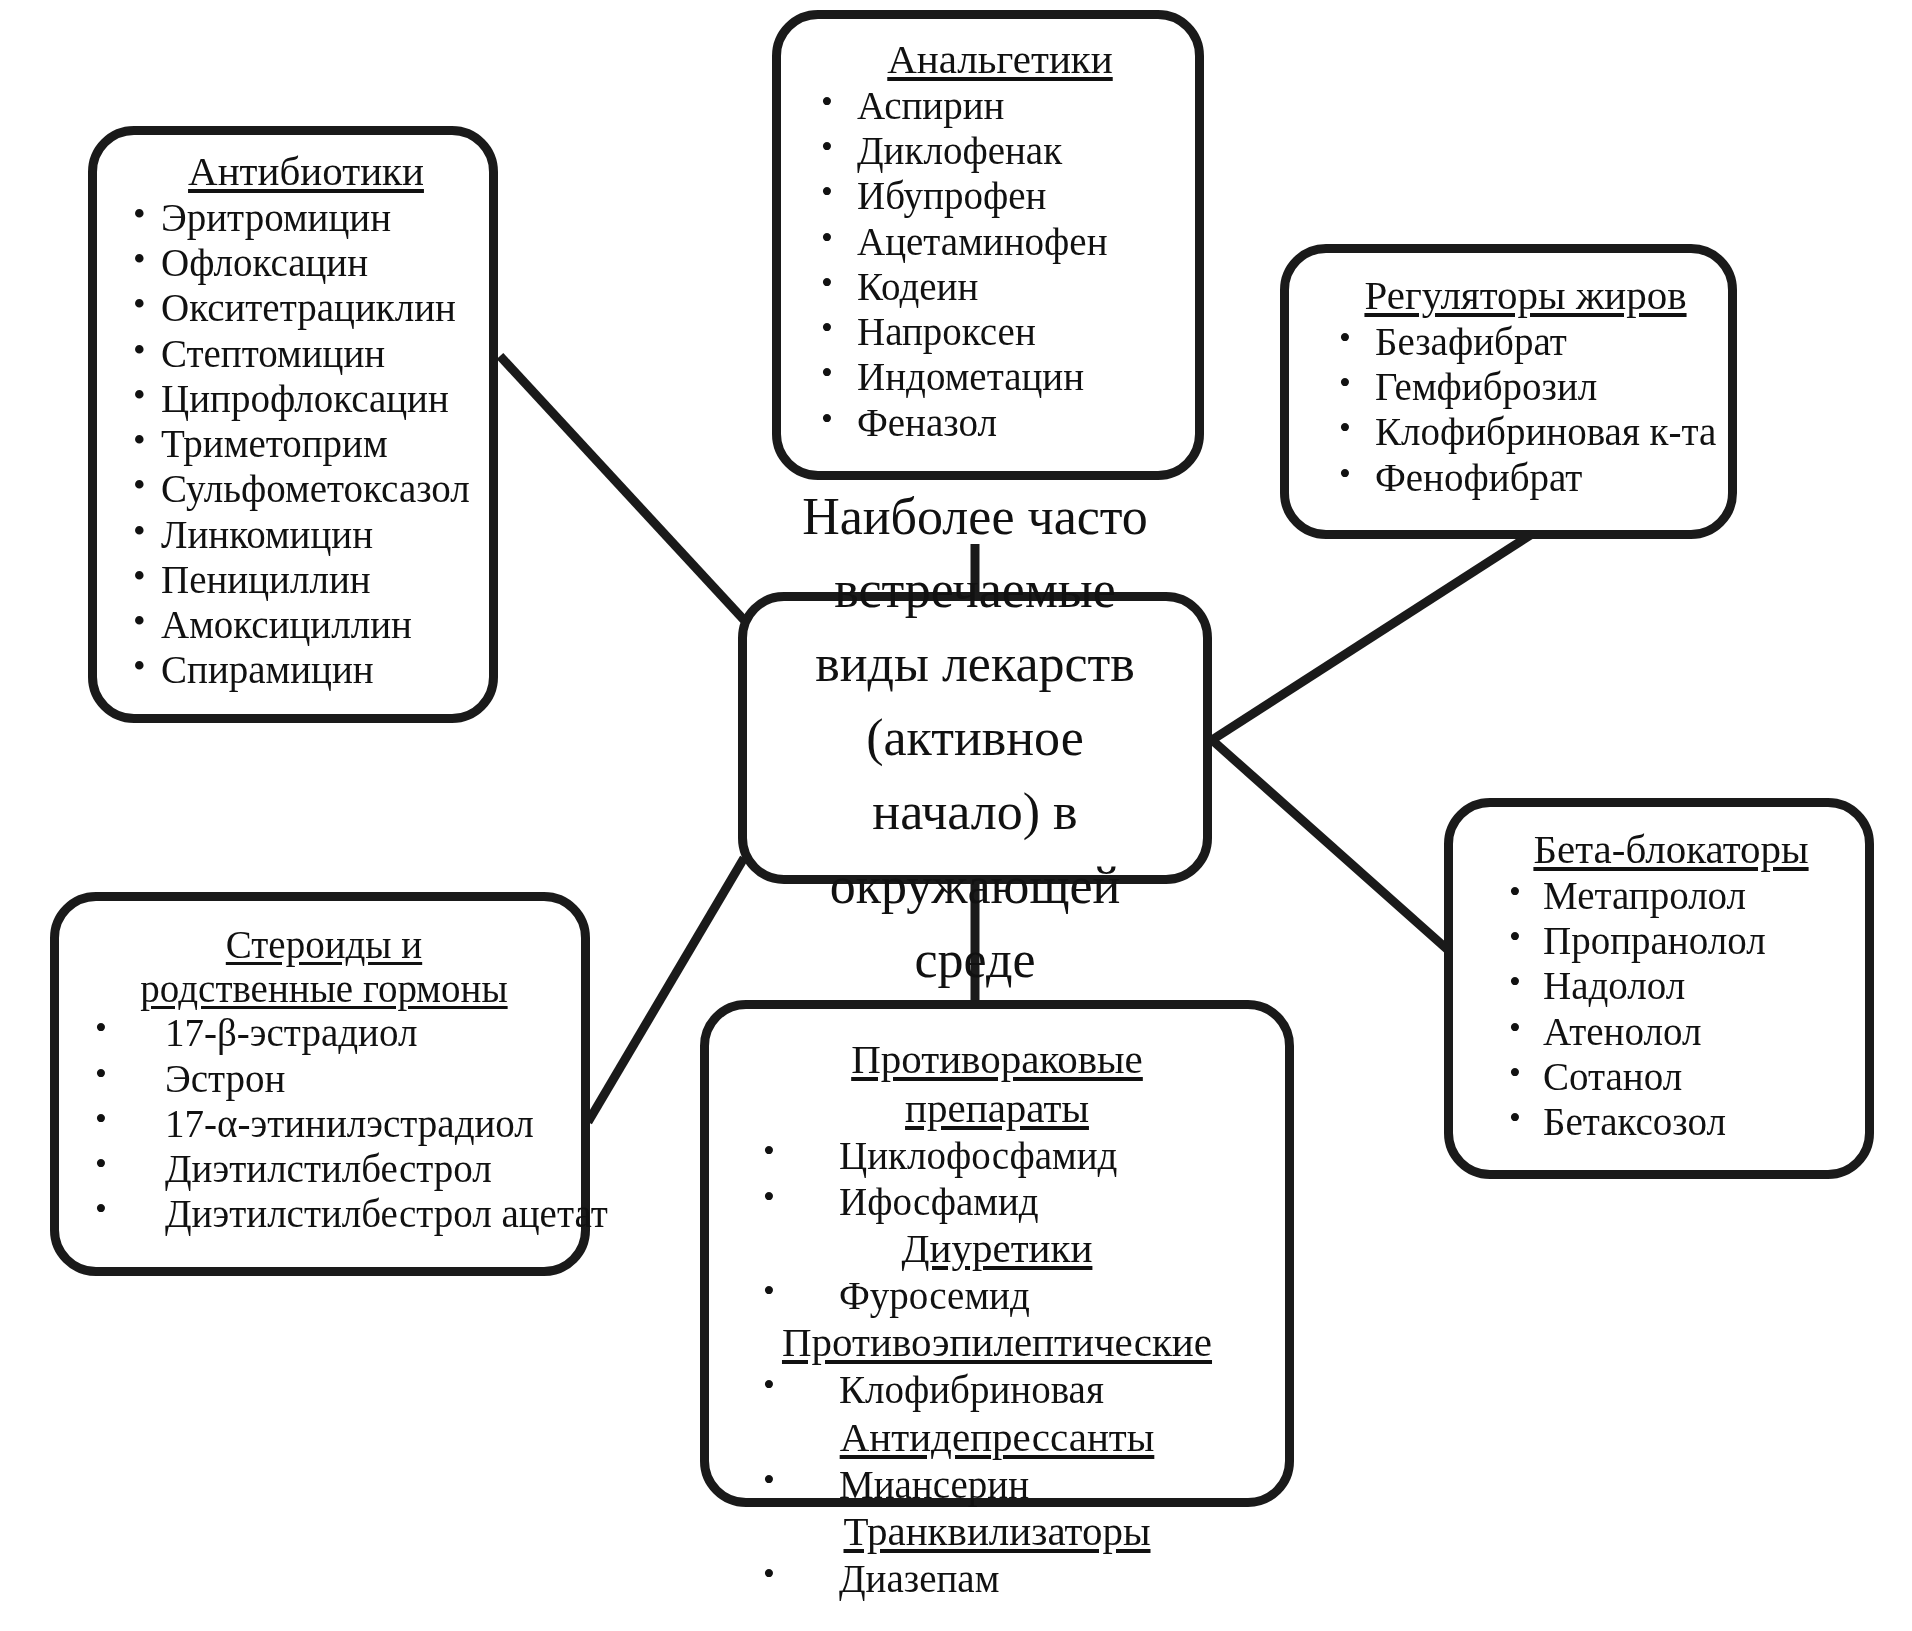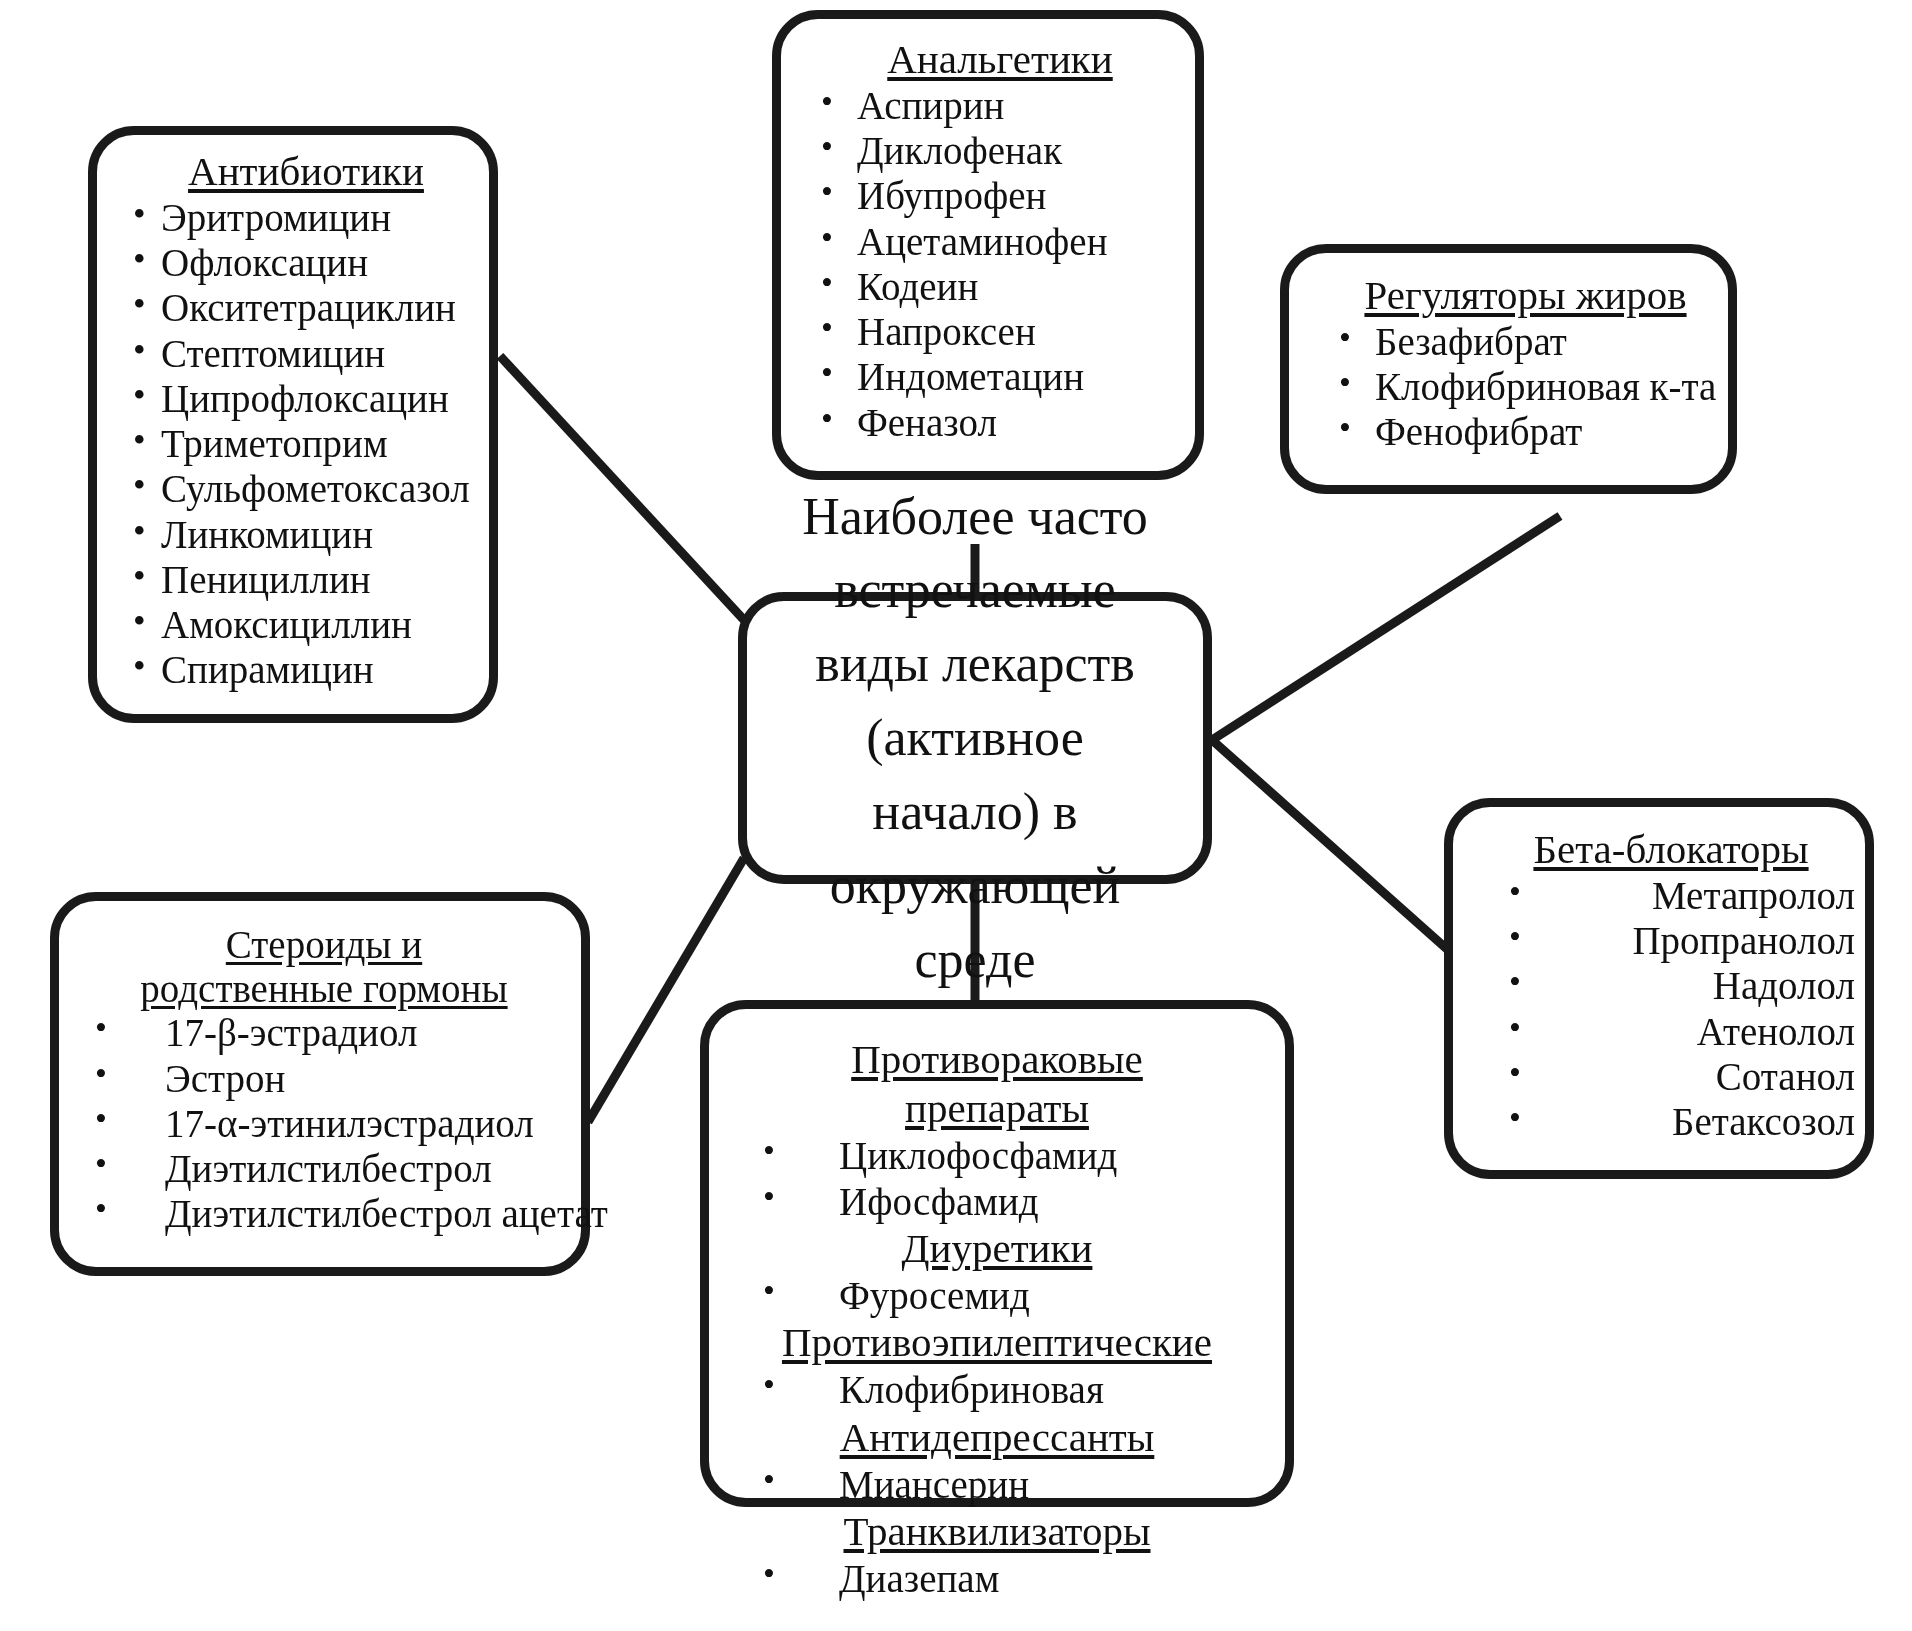--- a/index.html
+++ b/index.html
@@ -118,21 +118,21 @@
     line-height: 1.42;
     text-align: center;
     padding: 0 34px;
   }
 
   #node-beta {
     left: 1444px; top: 798px;
     width: 430px;
   }
   #node-beta .node-inner { padding: 20px 10px 26px 34px; }
-  #node-beta ul.items li { padding-left: 56px; text-align: right; }
+  #node-beta ul.items li { padding-left: 56px; }
   #node-beta ul.items li::before { left: 22px; }
 
   #node-steroids {
     left: 50px; top: 892px;
     width: 540px;
   }
   #node-steroids .node-inner { padding: 22px 12px 30px 20px; }
   #node-steroids .cat-title { font-size: 39px; }
 
   #node-bottom {
@@ -206,20 +206,21 @@
         <li>Феназол</li>
       </ul>
     </div>
   </div>
 
   <div class="node spaced" id="node-lipid">
     <div class="node-inner">
       <div class="cat-title"><span class="u">Регуляторы жиров</span></div>
       <ul class="items">
         <li>Безафибрат</li>
+        <li>Гемфиброзил</li>
         <li>Клофибриновая к-та</li>
         <li>Фенофибрат</li>
       </ul>
     </div>
   </div>
 
   <div class="node" id="node-center">
     <div class="center-text">Наиболее часто встречаемые виды лекарств (активное начало) в окружающей среде</div>
   </div>
 

